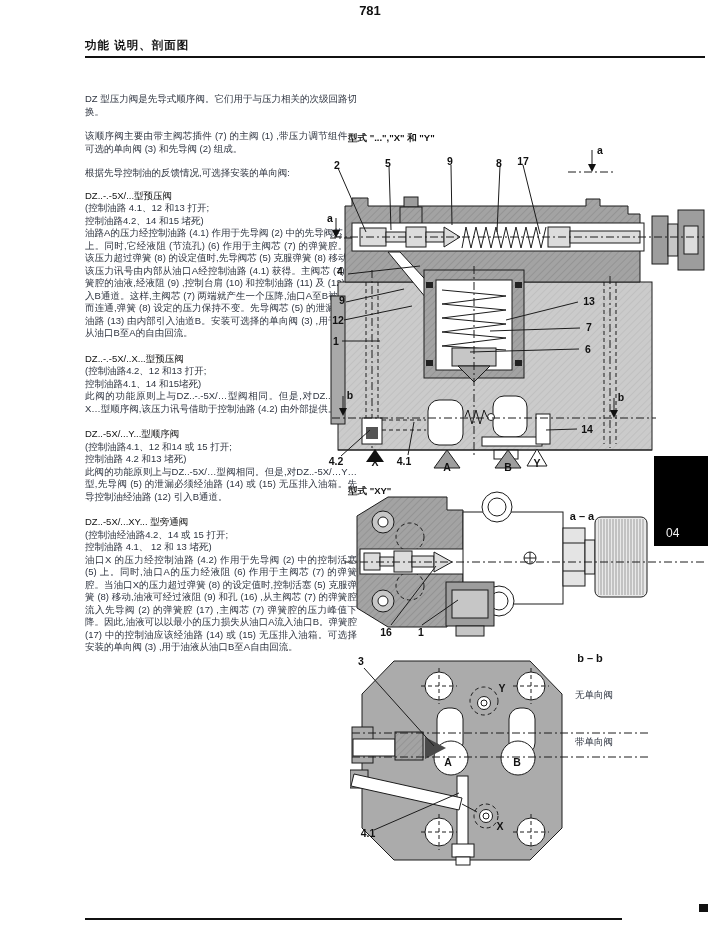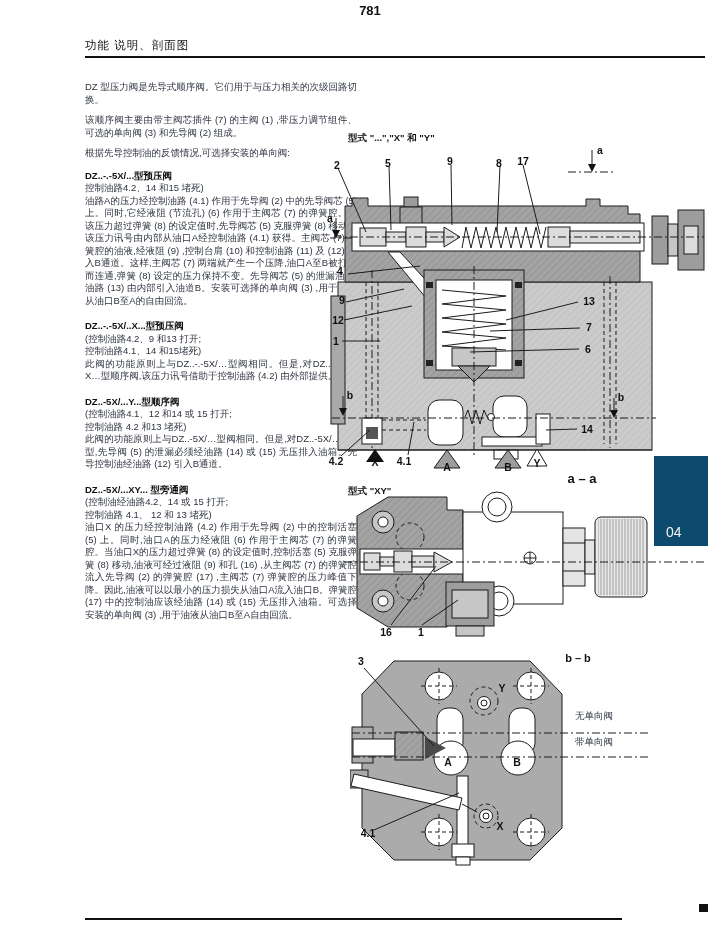--- a/index.html
+++ b/index.html
@@ -1,34 +1,34 @@
 <!DOCTYPE html>
 <html><head>
 <meta charset="utf-8">
 <style>
   html,body{margin:0;padding:0;background:#ffffff;}
   .page{position:relative;width:708px;height:927px;background:#ffffff;overflow:hidden;
         font-family:"Liberation Sans","DejaVu Sans",sans-serif;color:#2e3440;}
   .page-number{position:absolute;left:16px;top:3px;width:708px;text-align:center;
         font-size:13px;font-weight:bold;color:#111;}
-  .section-header{position:absolute;left:85px;top:38px;font-size:11.5px;font-weight:normal;color:#111;letter-spacing:1px;}
+  .section-header{position:absolute;left:85px;top:38px;font-size:11.5px;font-weight:bold;color:#111;letter-spacing:1px;}
   .header-rule{position:absolute;left:85px;top:56px;width:620px;height:2px;background:#111;}
   .text-column{position:absolute;left:85px;top:81px;width:272px;font-size:9.5px;line-height:12.5px;text-align:justify;}
-  .para{margin:0 0 8px 0;}
+  .para{margin:12px 0 8px 0;}
   .para.p2{margin-bottom:8px;}
   .para.p3{margin-bottom:10px;}
   .sect{margin-bottom:13px;}
-  .sect-heading{font-weight:bold;color:#111;}
+  .sect-heading{font-weight:normal;color:#111;}
   .sect-cond{}
   .sect-body{}
   .lbl{position:absolute;transform:translateX(-50%);font-weight:bold;font-size:10.5px;color:#111;white-space:nowrap;}
   .tl{position:absolute;font-weight:bold;font-size:9.5px;color:#111;white-space:nowrap;}
   .ann{position:absolute;font-size:9.5px;color:#2e3440;white-space:nowrap;}
-  .tab{position:absolute;left:654px;top:456px;width:54px;height:90px;background:#0c4a6e;
-       color:#f4f4f4;font-size:14px;display:flex;align-items:flex-end;padding:0 0 6px 12px;box-sizing:border-box;}
+  .tab{position:absolute;left:654px;top:456px;width:54px;height:90px;background:#000000;
+       color:#f4f4f4;font-size:12px;display:flex;align-items:flex-end;padding:0 0 6px 12px;box-sizing:border-box;}
   .bottom-rule{position:absolute;left:85px;top:918px;width:537px;height:2px;background:#111;}
   .corner-mark{position:absolute;left:699px;top:904px;width:9px;height:8px;background:#111;}
   svg{position:absolute;}
   .dd{stroke-dasharray:8 3 2 3;}
   .dsh{stroke-dasharray:4 3;}
 </style>
 </head>
 <body>
 
 <div class="page">
@@ -37,26 +37,27 @@
   <div class="section-header">功能 说明、剖面图</div>
   <div class="header-rule"></div>
 
   <div class="text-column">
     <p class="para">DZ 型压力阀是先导式顺序阀。它们用于与压力相关的次级回路切换。</p>
     <p class="para p2">该顺序阀主要由带主阀芯插件 (7) 的主阀 (1) ,带压力调节组件、可选的单向阀 (3) 和先导阀 (2) 组成。</p>
     <p class="para p3">根据先导控制油的反馈情况,可选择安装的单向阀:</p>
 
     <div class="sect">
       <div class="sect-heading">DZ..-.-5X/...型预压阀</div>
+      <div class="sect-cond">(控制油路 4.1、12 和13 打开;</div>
       <div class="sect-cond">控制油路4.2、14 和15 堵死)</div>
       <div class="sect-body">油路A的压力经控制油路 (4.1) 作用于先导阀 (2) 中的先导阀芯 (5) 上。同时,它经液阻 (节流孔) (6) 作用于主阀芯 (7) 的弹簧腔。当该压力超过弹簧 (8) 的设定值时,先导阀芯 (5) 克服弹簧 (8) 移动。该压力讯号由内部从油口A经控制油路 (4.1) 获得。主阀芯 (7) 弹簧腔的油液,经液阻 (9) ,控制台肩 (10) 和控制油路 (11) 及 (12) 流入B通道。这样,主阀芯 (7) 两端就产生一个压降,油口A至B被打开而连通,弹簧 (8) 设定的压力保持不变。先导阀芯 (5) 的泄漏油,经油路 (13) 由内部引入油道B。安装可选择的单向阀 (3) ,用于油液从油口B至A的自由回流。</div>
     </div>
     <div class="sect">
       <div class="sect-heading">DZ..-.-5X/..X...型预压阀</div>
-      <div class="sect-cond">(控制油路4.2、9 和13 打开;</div>
+      <div class="sect-cond">(控制油路4.2、12 和13 打开;</div>
       <div class="sect-cond">控制油路4.1、14 和15堵死)</div>
       <div class="sect-body">此阀的功能原则上与DZ..-.-5X/…型阀相同。但是,对DZ..-.-5/…X…型顺序阀,该压力讯号借助于控制油路 (4.2) 由外部提供。</div>
     </div>
     <div class="sect">
       <div class="sect-heading">DZ..-5X/...Y...型顺序阀</div>
       <div class="sect-cond">(控制油路4.1、12 和14 或 15 打开;</div>
       <div class="sect-cond">控制油路 4.2 和13 堵死)</div>
       <div class="sect-body">此阀的功能原则上与DZ..-5X/…型阀相同。但是,对DZ..-5X/…Y…型,先导阀 (5) 的泄漏必须经油路 (14) 或 (15) 无压排入油箱。先导控制油经油路 (12) 引入B通道。</div>
     </div>
     <div class="sect">
@@ -276,32 +277,32 @@
   <span class="lbl" style="left:621px;top:391px">b</span>
   <span class="lbl" style="left:587px;top:423px">14</span>
   <span class="lbl" style="left:336px;top:455px">4.2</span>
   <span class="lbl" style="left:375px;top:456px">X</span>
   <span class="lbl" style="left:404px;top:455px">4.1</span>
   <span class="lbl" style="left:447px;top:461px">A</span>
   <span class="lbl" style="left:508px;top:461px">B</span>
   <span class="lbl" style="left:537px;top:457px">Y</span>
 
   <div class="tl" style="left:348px;top:485px">型式 "XY"</div>
-  <span class="lbl" style="left:582px;top:471px;font-size:13px">a – a</span>
+  <span class="lbl" style="left:582px;top:510px;font-size:11px">a – a</span>
   <span class="lbl" style="left:386px;top:626px">16</span>
   <span class="lbl" style="left:421px;top:626px">1</span>
 
-  <span class="lbl" style="left:578px;top:652px;font-size:11px">b – b</span>
+  <span class="lbl" style="left:590px;top:652px;font-size:11px">b – b</span>
   <span class="lbl" style="left:361px;top:655px">3</span>
   <span class="lbl" style="left:502px;top:682px">Y</span>
   <span class="lbl" style="left:448px;top:756px">A</span>
   <span class="lbl" style="left:517px;top:756px">B</span>
   <span class="lbl" style="left:500px;top:820px">X</span>
   <span class="lbl" style="left:368px;top:827px">4.1</span>
-  <div class="ann" style="left:575px;top:710px">无单向阀</div>
+  <div class="ann" style="left:575px;top:689px">无单向阀</div>
   <div class="ann" style="left:575px;top:736px">带单向阀</div>
 
   <div class="tab">
     <span>04</span>
   </div>
 
   <div class="bottom-rule"></div>
   <div class="corner-mark"></div>
 
 </div>

